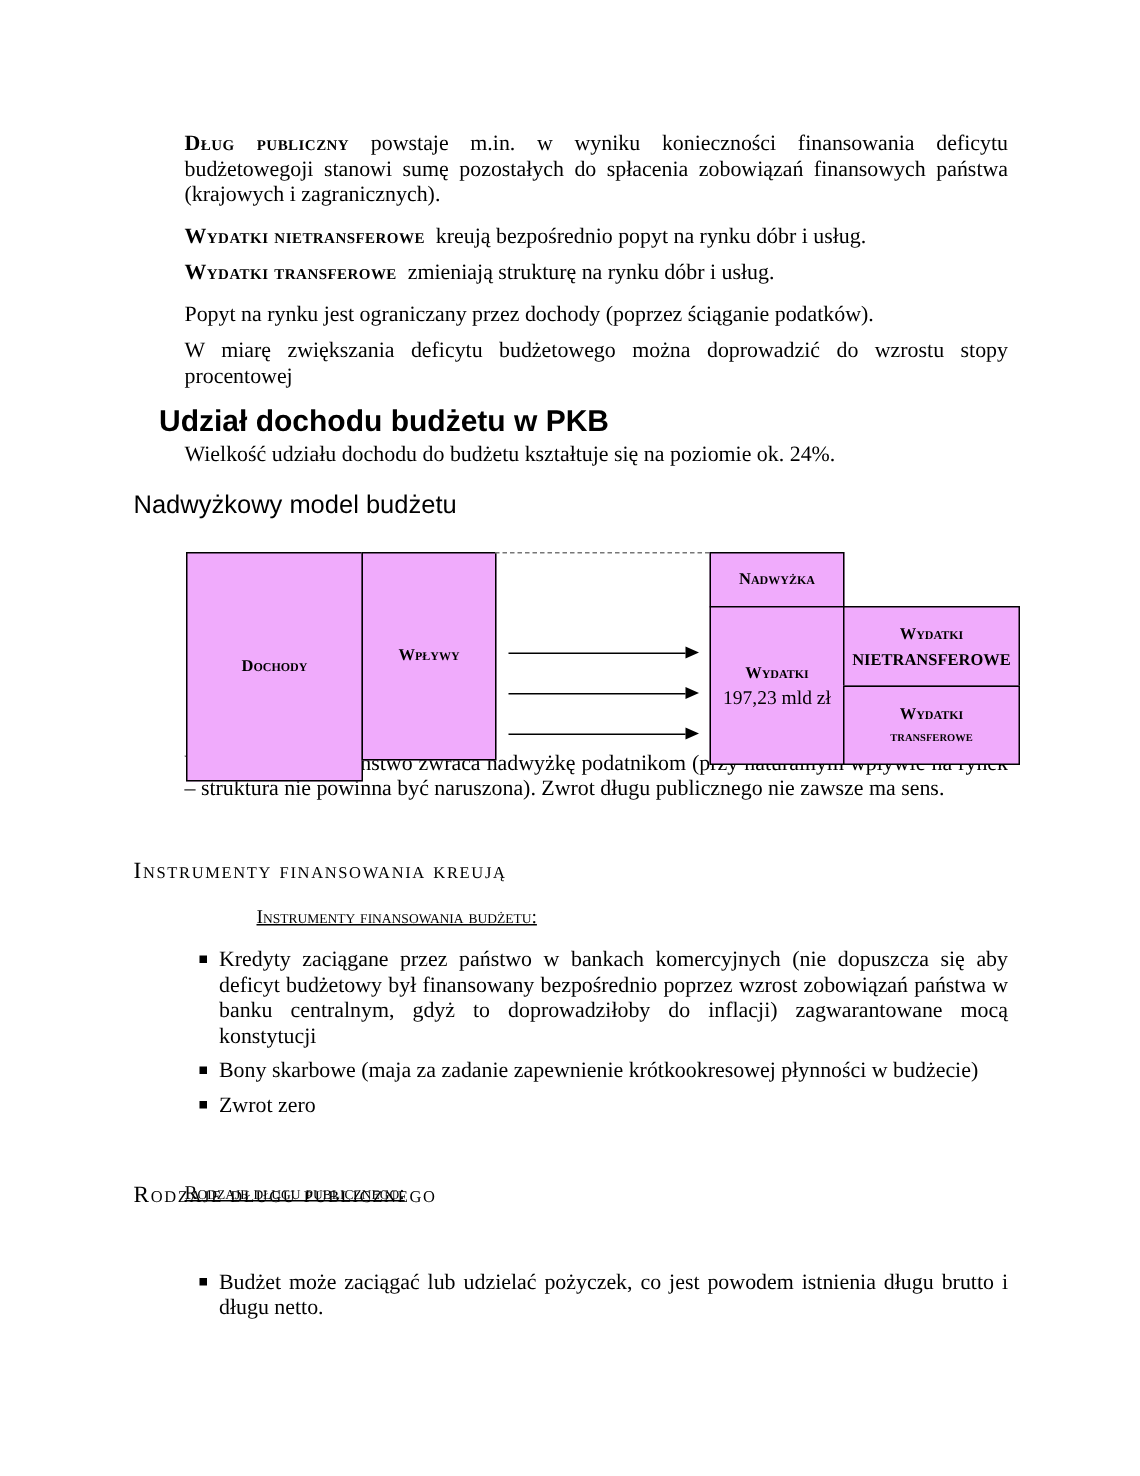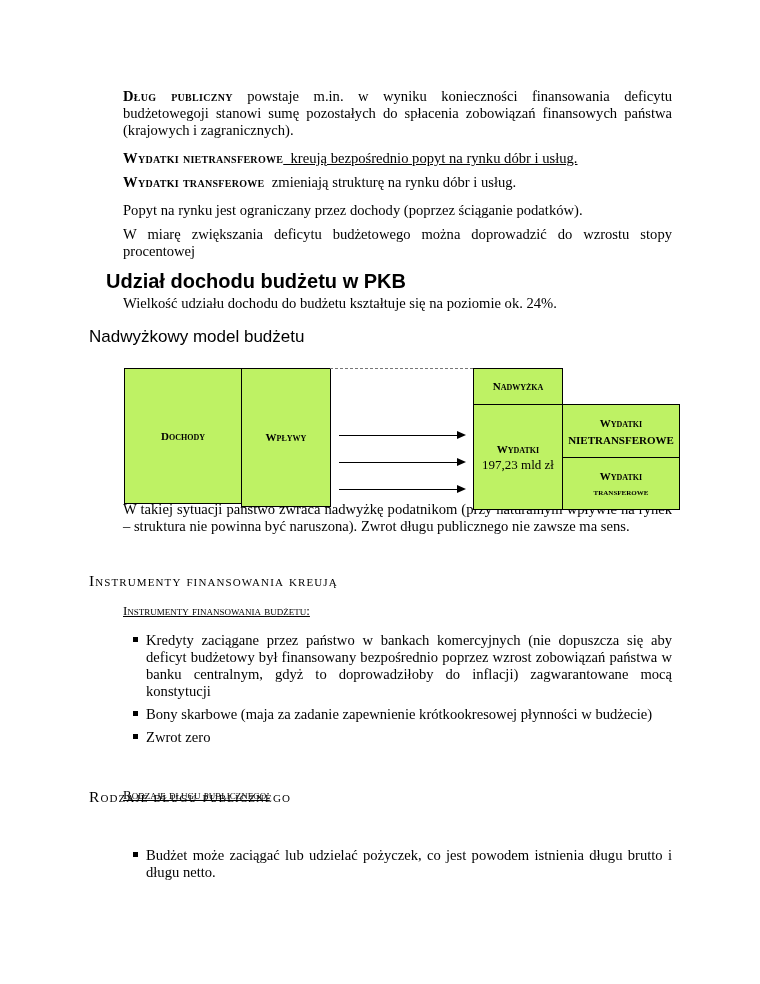--- a/index.html
+++ b/index.html
@@ -10,58 +10,58 @@
     .sc { font-variant: small-caps; font-weight: bold; letter-spacing: 0.3px; }
     .sans { font-family: "Liberation Sans", "DejaVu Sans", sans-serif; }
     .h3 { position: absolute; left: 106px; font-size: 20px; font-weight: bold; }
     .h2 { position: absolute; left: 89px; font-size: 17px; }
     .h1sc { position: absolute; left: 89px; font-size: 15.5px; font-variant: small-caps; letter-spacing: 1.1px; }
     .sub { position: absolute; left: 123px; font-size: 13px; font-variant: small-caps; text-decoration: underline; }
     .bullet-list { position: absolute; left: 133px; width: 539px; margin: 0; padding: 0; list-style: none;
                    font-size: 14.6px; line-height: 17px; }
     .bullet-list li { position: relative; padding-left: 13px; text-align: justify; margin-bottom: 6px; }
     .bullet-list li .b { position: absolute; left: 0; top: 5px; width: 5px; height: 5px; background: #000; }
-    .box { position: absolute; border: 1.3px solid #000; box-sizing: border-box; background: #bef264;
+    .box { position: absolute; border: 1.3px solid #000; box-sizing: border-box; background: #f0abfc;
            display: flex; align-items: center; justify-content: center; text-align: right;
            font-size: 11px; font-weight: bold; font-variant: small-caps; line-height: 15px; }
     .box .val { font-weight: normal; font-variant: normal; font-size: 13px; }
     .dash { position: absolute; left: 330px; top: 368px; width: 143px; border-top: 1px dashed #777; }
     .arrow { position: absolute; left: 339px; width: 118px; height: 0; border-top: 1.6px solid #000; }
     .arrow::after { content: ""; position: absolute; right: -9px; top: -5px; width: 0; height: 0;
                     border-left: 9px solid #000; border-top: 4px solid transparent; border-bottom: 4px solid transparent; }
     .overlap-text { z-index: 0; }
     .diagram { z-index: 1; }
   </style>
 </head>
 <body>
 
 <div class="p" style="top:88px;">
   <span class="sc">Dług publiczny</span><span> powstaje m.in. w wyniku konieczności finansowania deficytu budżetowegoji stanowi sumę pozostałych do spłacenia zobowiązań finansowych państwa (krajowych i zagranicznych).</span>
 </div>
 
 <div class="p" style="top:150px;">
-  <span class="sc">Wydatki nietransferowe</span><span style="white-space:pre;text-decoration:underline;">  kreują bezpośrednio popyt na rynku dóbr i usług.</span>
+  <span class="sc">Wydatki nietransferowe</span><span style="white-space:pre;">  kreują bezpośrednio popyt na rynku dóbr i usług.</span>
 </div>
 
 <div class="p" style="top:174px;">
   <span class="sc">Wydatki transferowe</span><span style="white-space:pre;">  zmieniają strukturę na rynku dóbr i usług.</span>
 </div>
 
 <div class="p" style="top:202px;">Popyt na rynku jest ograniczany przez dochody (poprzez ściąganie podatków).</div>
 <div class="p" style="top:226px;">W miarę zwiększania deficytu budżetowego można doprowadzić do wzrostu stopy procentowej</div>
 
 <div class="h3 sans" style="top:270px;">Udział dochodu budżetu w PKB</div>
 <div class="p" style="top:295px;">Wielkość udziału dochodu do budżetu kształtuje się na poziomie ok. 24%.</div>
 
 <div class="h2 sans" style="top:327px;">Nadwyżkowy model budżetu</div>
 
 <div class="p overlap-text" style="top:501px;">W takiej sytuacji państwo zwraca nadwyżkę podatnikom (przy naturalnym wpływie na rynek – struktura nie powinna być naruszona). Zwrot długu publicznego nie zawsze ma sens.</div>
 
 <div class="diagram">
-  <div class="box" style="left:124px; top:368px; width:118px; height:136px;">
+  <div class="box" style="left:124px; top:368px; width:118px; height:153px;">
     <span>Dochody</span>
   </div>
   <div class="box" style="left:241px; top:368px; width:90px; height:139px;">
     <span>Wpływy</span>
   </div>
   <div class="dash"></div>
 
   <div class="arrow" style="top:435px;"></div>
   <div class="arrow" style="top:462px;"></div>
   <div class="arrow" style="top:489px;"></div>
@@ -77,21 +77,21 @@
     <span>Wydatki</span>
     <span style="font-size:16px;">nietransferowe</span>
   </div>
   <div class="box" style="left:562px; top:457px; width:118px; height:53px; flex-direction:column;">
     <span>Wydatki</span>
     <span style="font-size:10px;">transferowe</span>
   </div>
 </div>
 
 <div class="h1sc" style="top:572px;">Instrumenty finansowania kreują</div>
-<div class="sub" style="top:603px;">Instrumenty finansowania budżetu:</div>
+<div class="sub" style="top:603px;margin-left:48px;">Instrumenty finansowania budżetu:</div>
 <ul class="bullet-list" style="top:632px;">
   <li><span class="b"></span><span>Kredyty zaciągane przez państwo w bankach komercyjnych (nie dopuszcza się aby deficyt budżetowy był finansowany bezpośrednio poprzez wzrost zobowiązań państwa w banku centralnym, gdyż to doprowadziłoby do inflacji) zagwarantowane mocą konstytucji</span></li>
   <li><span class="b"></span><span>Bony skarbowe (maja za zadanie zapewnienie krótkookresowej płynności w budżecie)</span></li>
   <li><span class="b"></span><span>Zwrot zero</span></li>
 </ul>
 
 <div class="h1sc" style="top:788px;">Rodzaje długu publicznego</div>
 <div class="sub" style="top:787px;">Rodzaje długu publicznego:</div>
 <ul class="bullet-list" style="top:847px;">
   <li><span class="b"></span><span>Budżet może zaciągać lub udzielać pożyczek, co jest powodem istnienia długu brutto i długu netto.</span></li>

